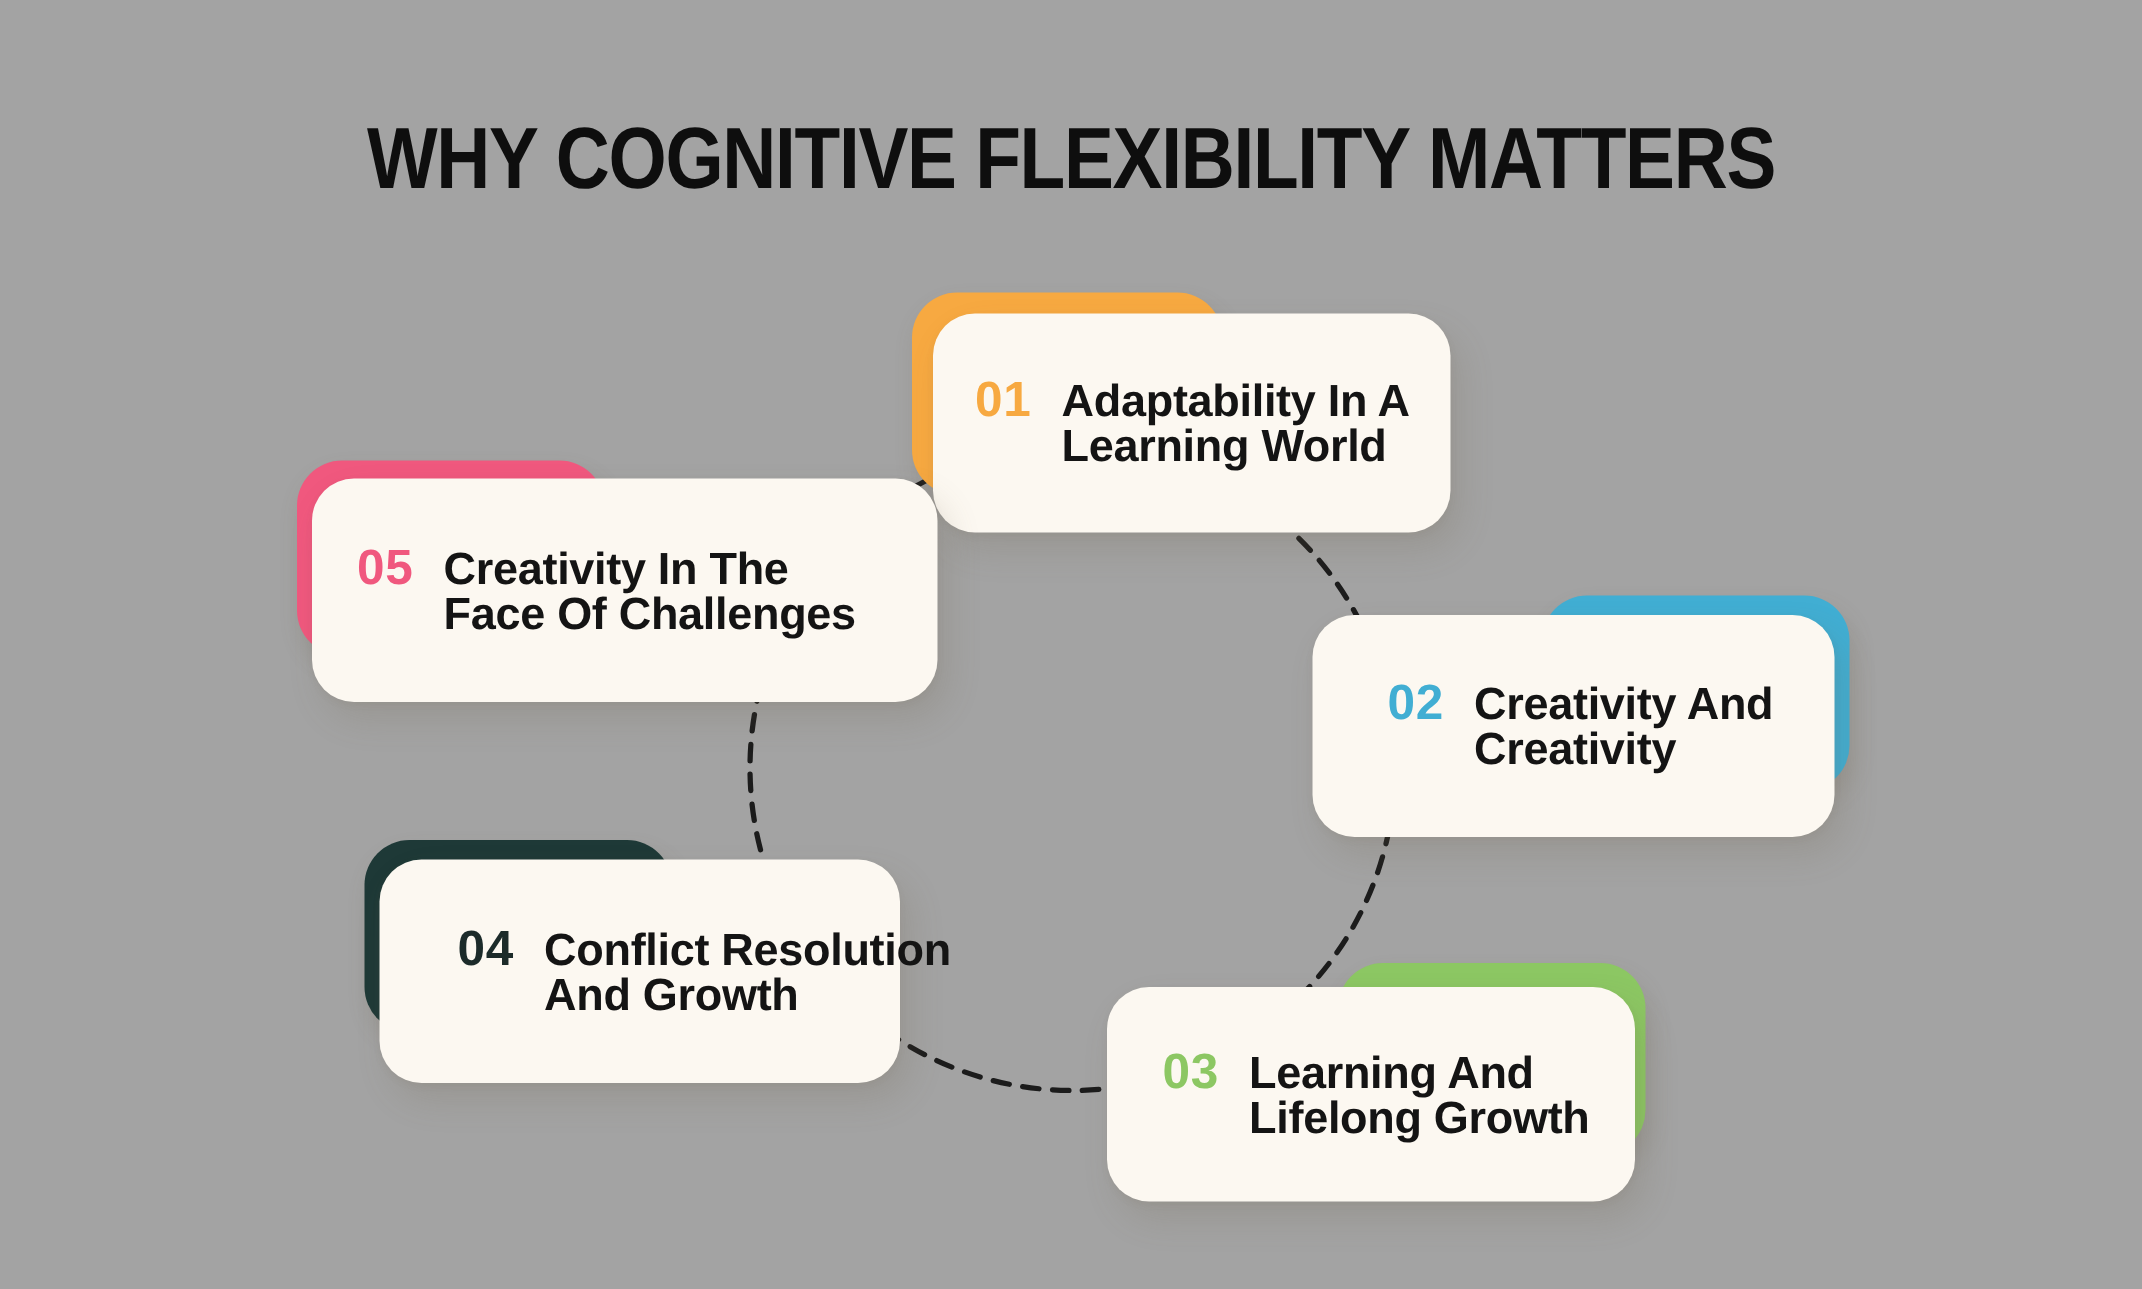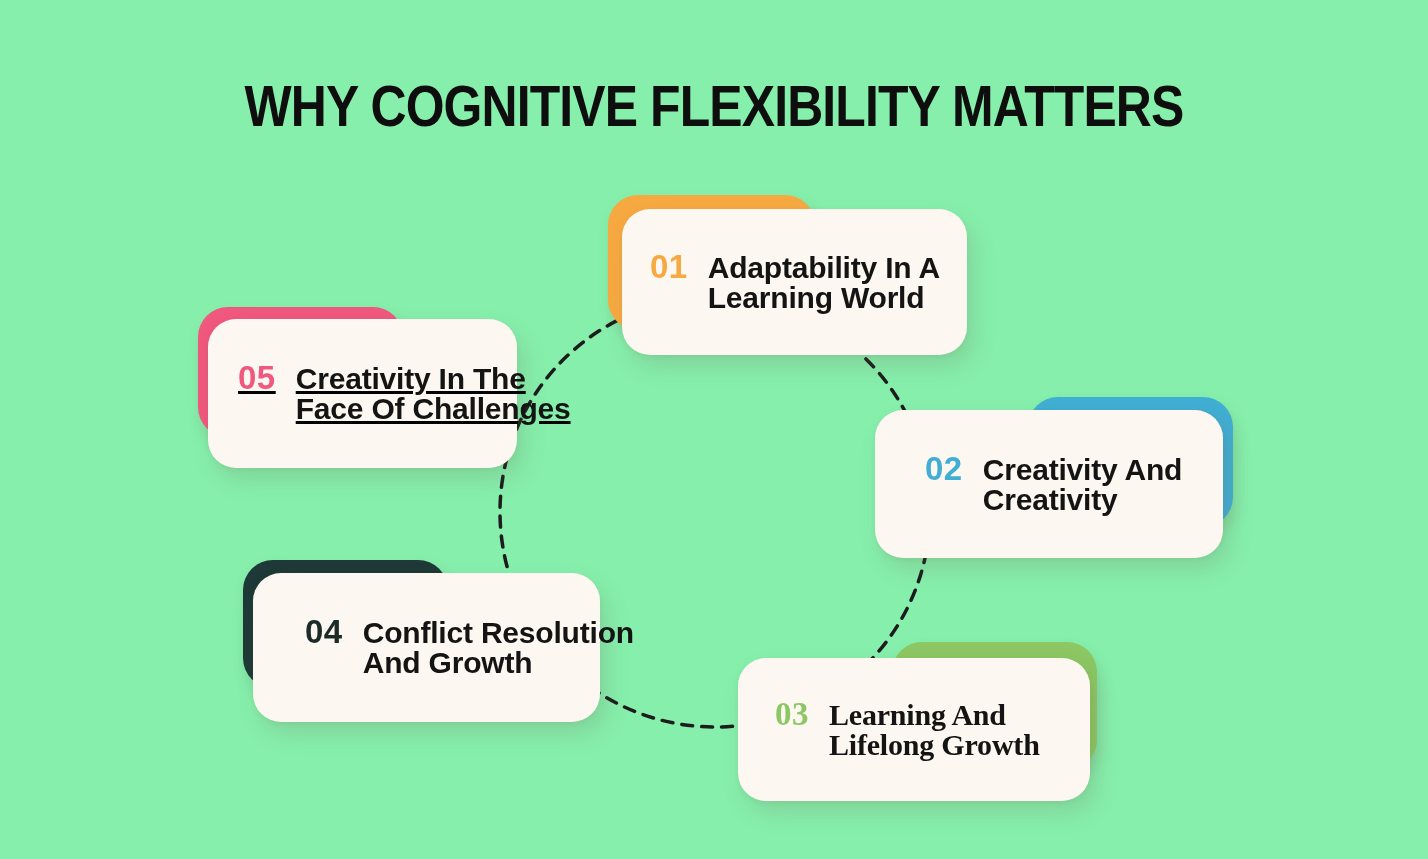--- a/index.html
+++ b/index.html
@@ -5,21 +5,21 @@
   html, body {
     margin: 0;
     padding: 0;
     background: #e9e7e1;
     font-family: "Liberation Sans", "DejaVu Sans", sans-serif;
   }
   .stage {
     position: relative;
     width: 1428px;
     height: 859px;
-    background: #86efac;
+    background: #a3a3a3;
     overflow: hidden;
   }
   .title {
     position: absolute;
     top: 72px;
     left: 0;
     right: 0;
     margin: 0;
     text-align: center;
     font-size: 58px;
@@ -72,25 +72,25 @@
     letter-spacing: -0.2px;
     color: #141414;
     white-space: nowrap;
   }
   
   .c1 .back  { left: 608px;  top: 195px; width: 207px; height: 135px; }
   .c1 .front { left: 622px;  top: 209px; width: 345px; height: 146px; padding-left: 28px; }
   .c2 .back  { left: 1028px; top: 397px; width: 205px; height: 130px; }
   .c2 .front { left: 875px;  top: 410px; width: 348px; height: 148px; padding-left: 50px; }
   .c3 .back  { left: 892px;  top: 642px; width: 205px; height: 128px; }
-  .c3 .front { left: 738px;  top: 658px; width: 352px; height: 143px; padding-left: 37px; font-family: Liberation Serif, serif; }
+  .c3 .front { left: 738px;  top: 658px; width: 352px; height: 143px; padding-left: 37px; }
   .c4 .back  { left: 243px;  top: 560px; width: 205px; height: 128px; }
   .c4 .front { left: 253px;  top: 573px; width: 347px; height: 149px; padding-left: 30px; }
   .c5 .back  { left: 198px;  top: 307px; width: 205px; height: 130px; }
-  .c5 .front { left: 208px;  top: 319px; width: 309px; height: 149px; padding-left: 30px; text-decoration: underline; }
+  .c5 .front { left: 208px;  top: 319px; width: 417px; height: 149px; padding-left: 30px; }
 </style>
 </head>
 <body>
 
 <div class="stage">
 
   <h1 class="title">WHY COGNITIVE FLEXIBILITY MATTERS</h1>
 
   <svg class="circle-svg" width="1428" height="859" viewBox="0 0 1428 859" aria-hidden="true">
     <circle cx="715" cy="512" r="215" fill="none" stroke-width="3.5" stroke-dasharray="11 9" stroke-linecap="round" style="stroke: rgb(28, 28, 28);"></circle>

